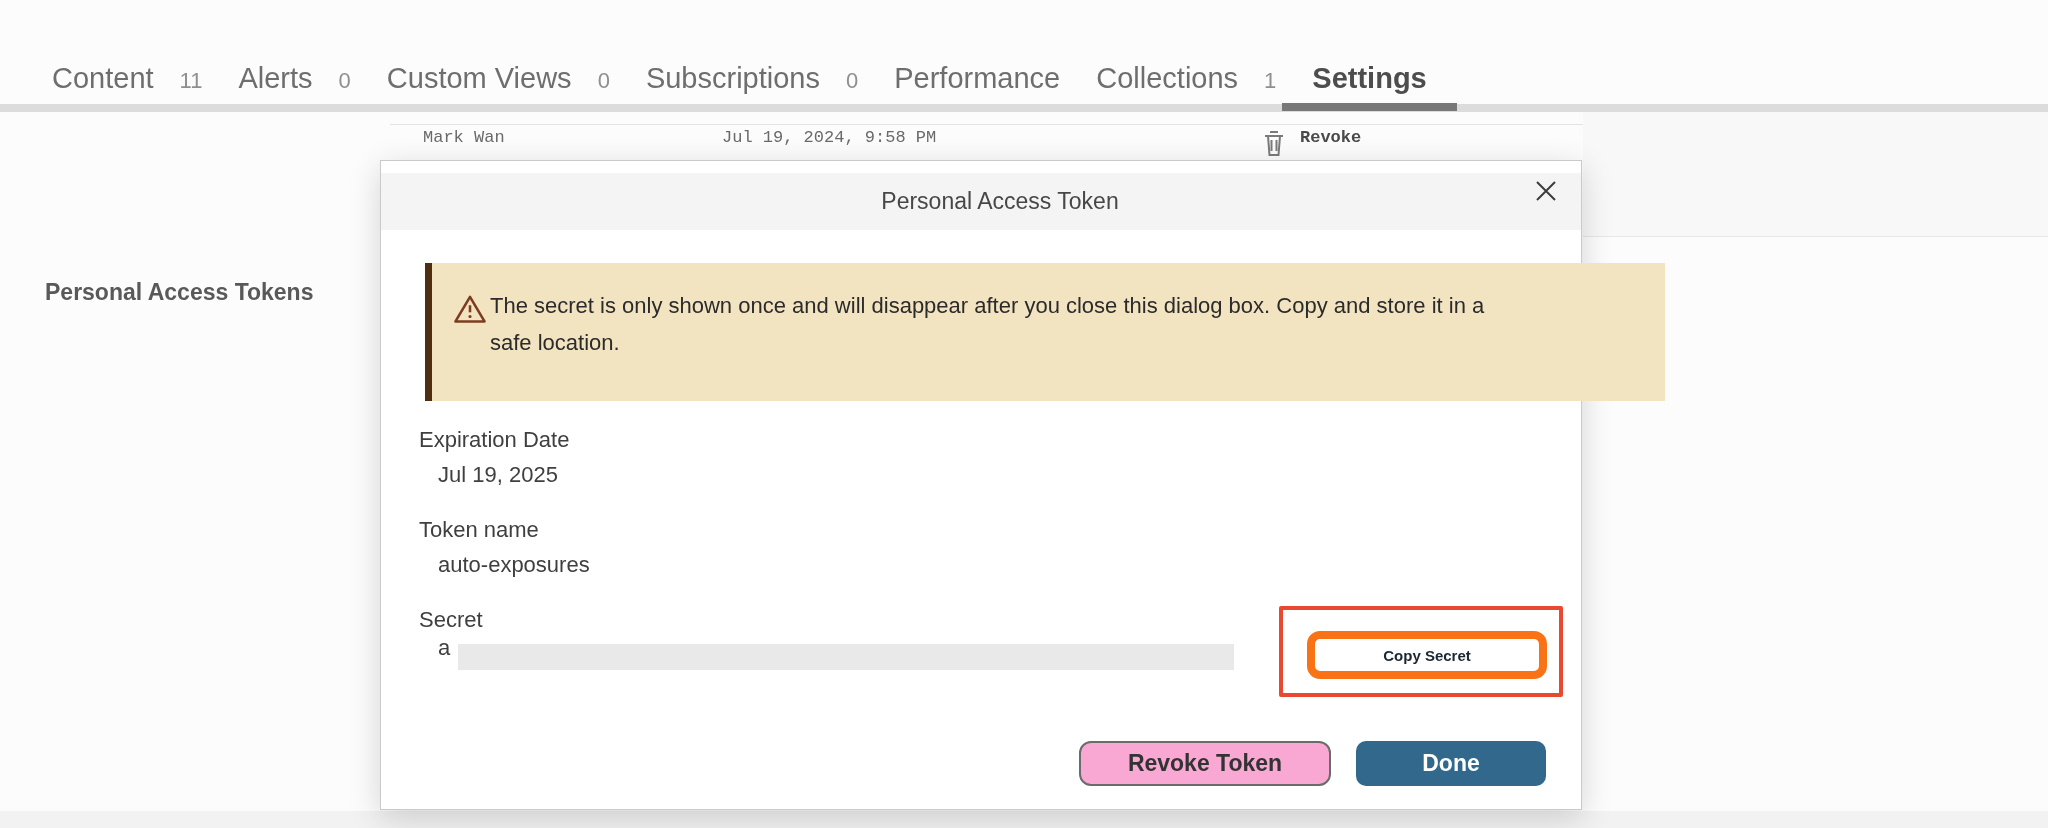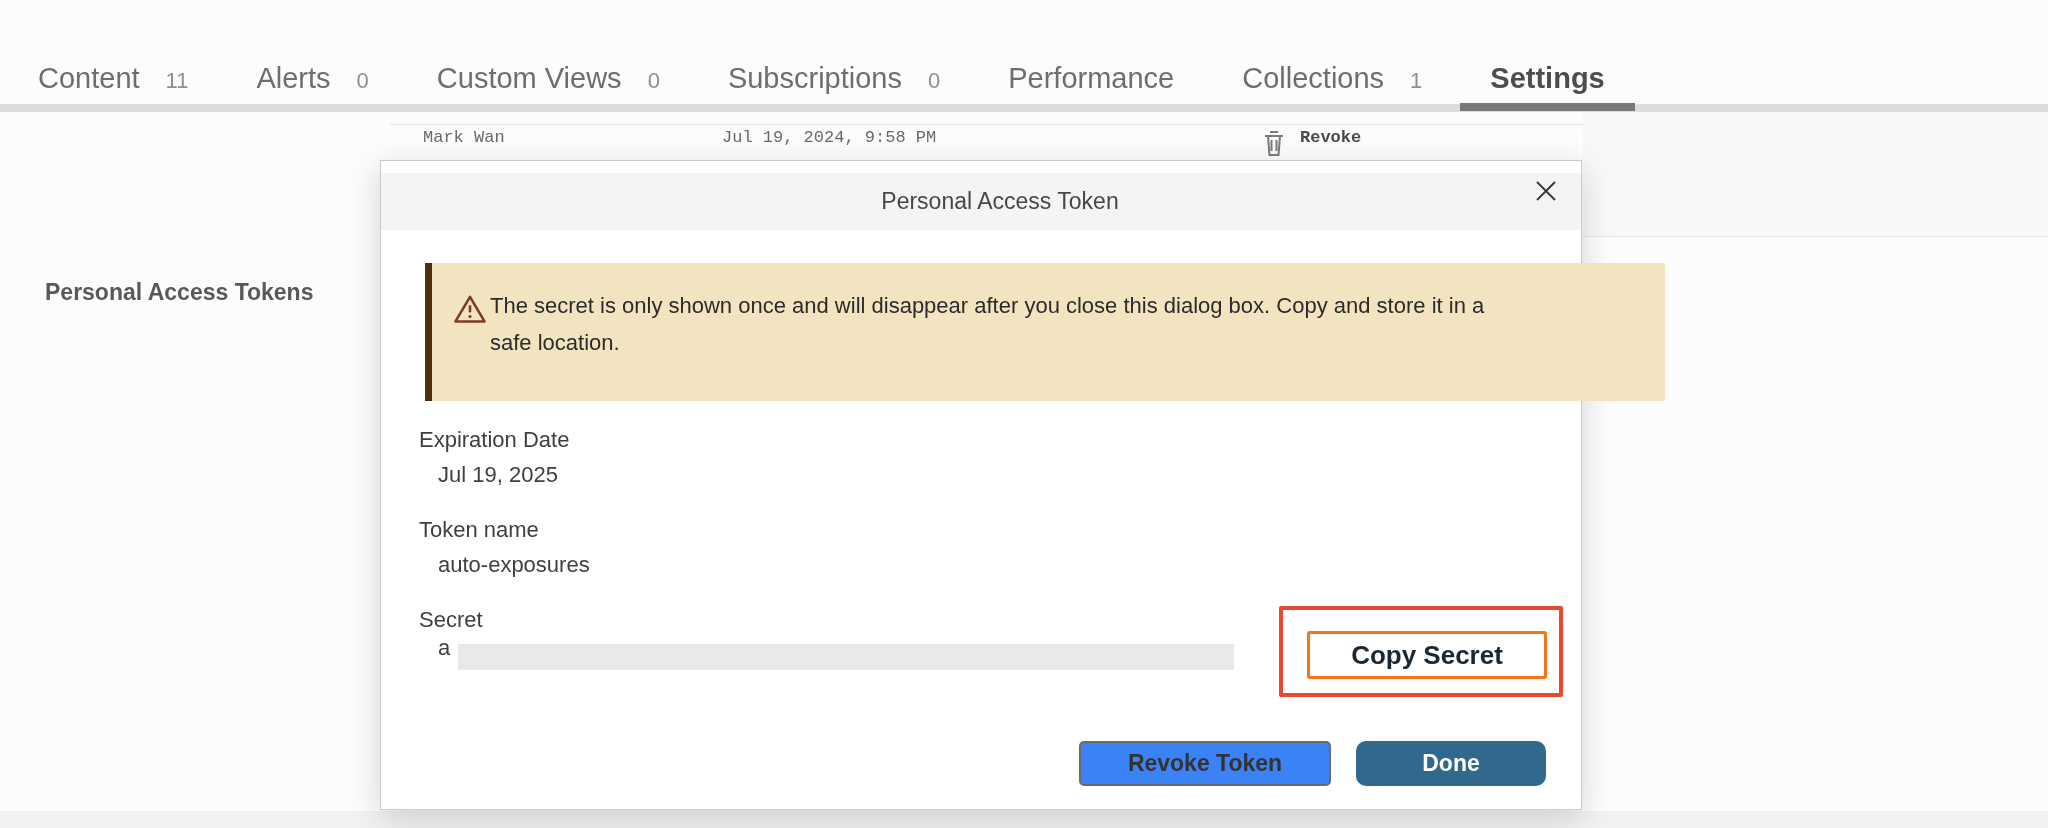--- a/index.html
+++ b/index.html
@@ -6,22 +6,22 @@
   html,body { background:#ffffff; }
   #screen {
     position:relative; width:2048px; height:828px; overflow:hidden;
     background:#fcfcfc;
     font-family:"Liberation Sans", sans-serif;
     color:#404040;
   }
 
   
   .tabbar {
-    position:absolute; left:38px; top:62px;
-    display:flex; gap:68px; align-items:baseline;
+    position:absolute; left:52px; top:62px;
+    display:flex; gap:36px; align-items:baseline;
     font-size:29px; color:#6e6e6e; white-space:nowrap;
   }
   .tab { display:flex; gap:26px; align-items:baseline; cursor:pointer; position:relative; }
   .tab .count { font-size:22px; color:#8f8f8f; }
   .tab.active { font-weight:bold; color:#4d4d4d; }
   .tab-track {
     position:absolute; left:0; top:104px; width:2048px; height:8px; background:#dcdcdc;
   }
   .tab-active-indicator {
     position:absolute; left:-30px; right:-30px; top:41px; height:8px; background:#787878;
@@ -74,31 +74,31 @@
 
   .dlg-label { position:absolute; left:38px; font-size:22px; color:#3f3f3f; }
   .dlg-value { position:absolute; left:57px; font-size:22px; color:#3f3f3f; }
   .lbl-exp { top:266px; }  .val-exp { top:301px; }
   .lbl-tok { top:356px; }  .val-tok { top:391px; }
   .lbl-sec { top:446px; }  .val-sec { top:474px; }
   .secret-bar { position:absolute; left:77px; top:483px; width:776px; height:26px; background:#e9e9e9; }
 
   .copy-btn {
     position:absolute; left:926px; top:470px; width:240px; height:48px;
-    background:#ffffff; border:3px solid #f97316; border-radius:3px;
-    font-family:inherit; font-size:26px; font-weight:bold; color:#1b2733; cursor:pointer;
+    background:#ffffff; border:8px solid #f97316; border-radius:13px;
+    font-family:inherit; font-size:15px; font-weight:bold; color:#1b2733; cursor:pointer;
   }
   .annotation-box {
     position:absolute; left:898px; top:445px; width:284px; height:91px;
     border:4px solid #e8492f; border-radius:2px; pointer-events:none; z-index:20;
   }
 
   .revoke-btn {
     position:absolute; left:698px; top:580px; width:252px; height:45px;
-    background:#3b82f6; border:2px solid #6b6b6b; border-radius:5px;
+    background:#f9a8d4; border:2px solid #6b6b6b; border-radius:12px;
     font-family:inherit; font-size:23px; font-weight:bold; color:#333333; cursor:pointer;
   }
   .done-btn {
     position:absolute; left:975px; top:580px; width:190px; height:45px;
     background:#31688c; border:none; border-radius:10px;
     font-family:inherit; font-size:23px; font-weight:bold; color:#ffffff; cursor:pointer;
   }
 </style>
 </head>
 <body>

